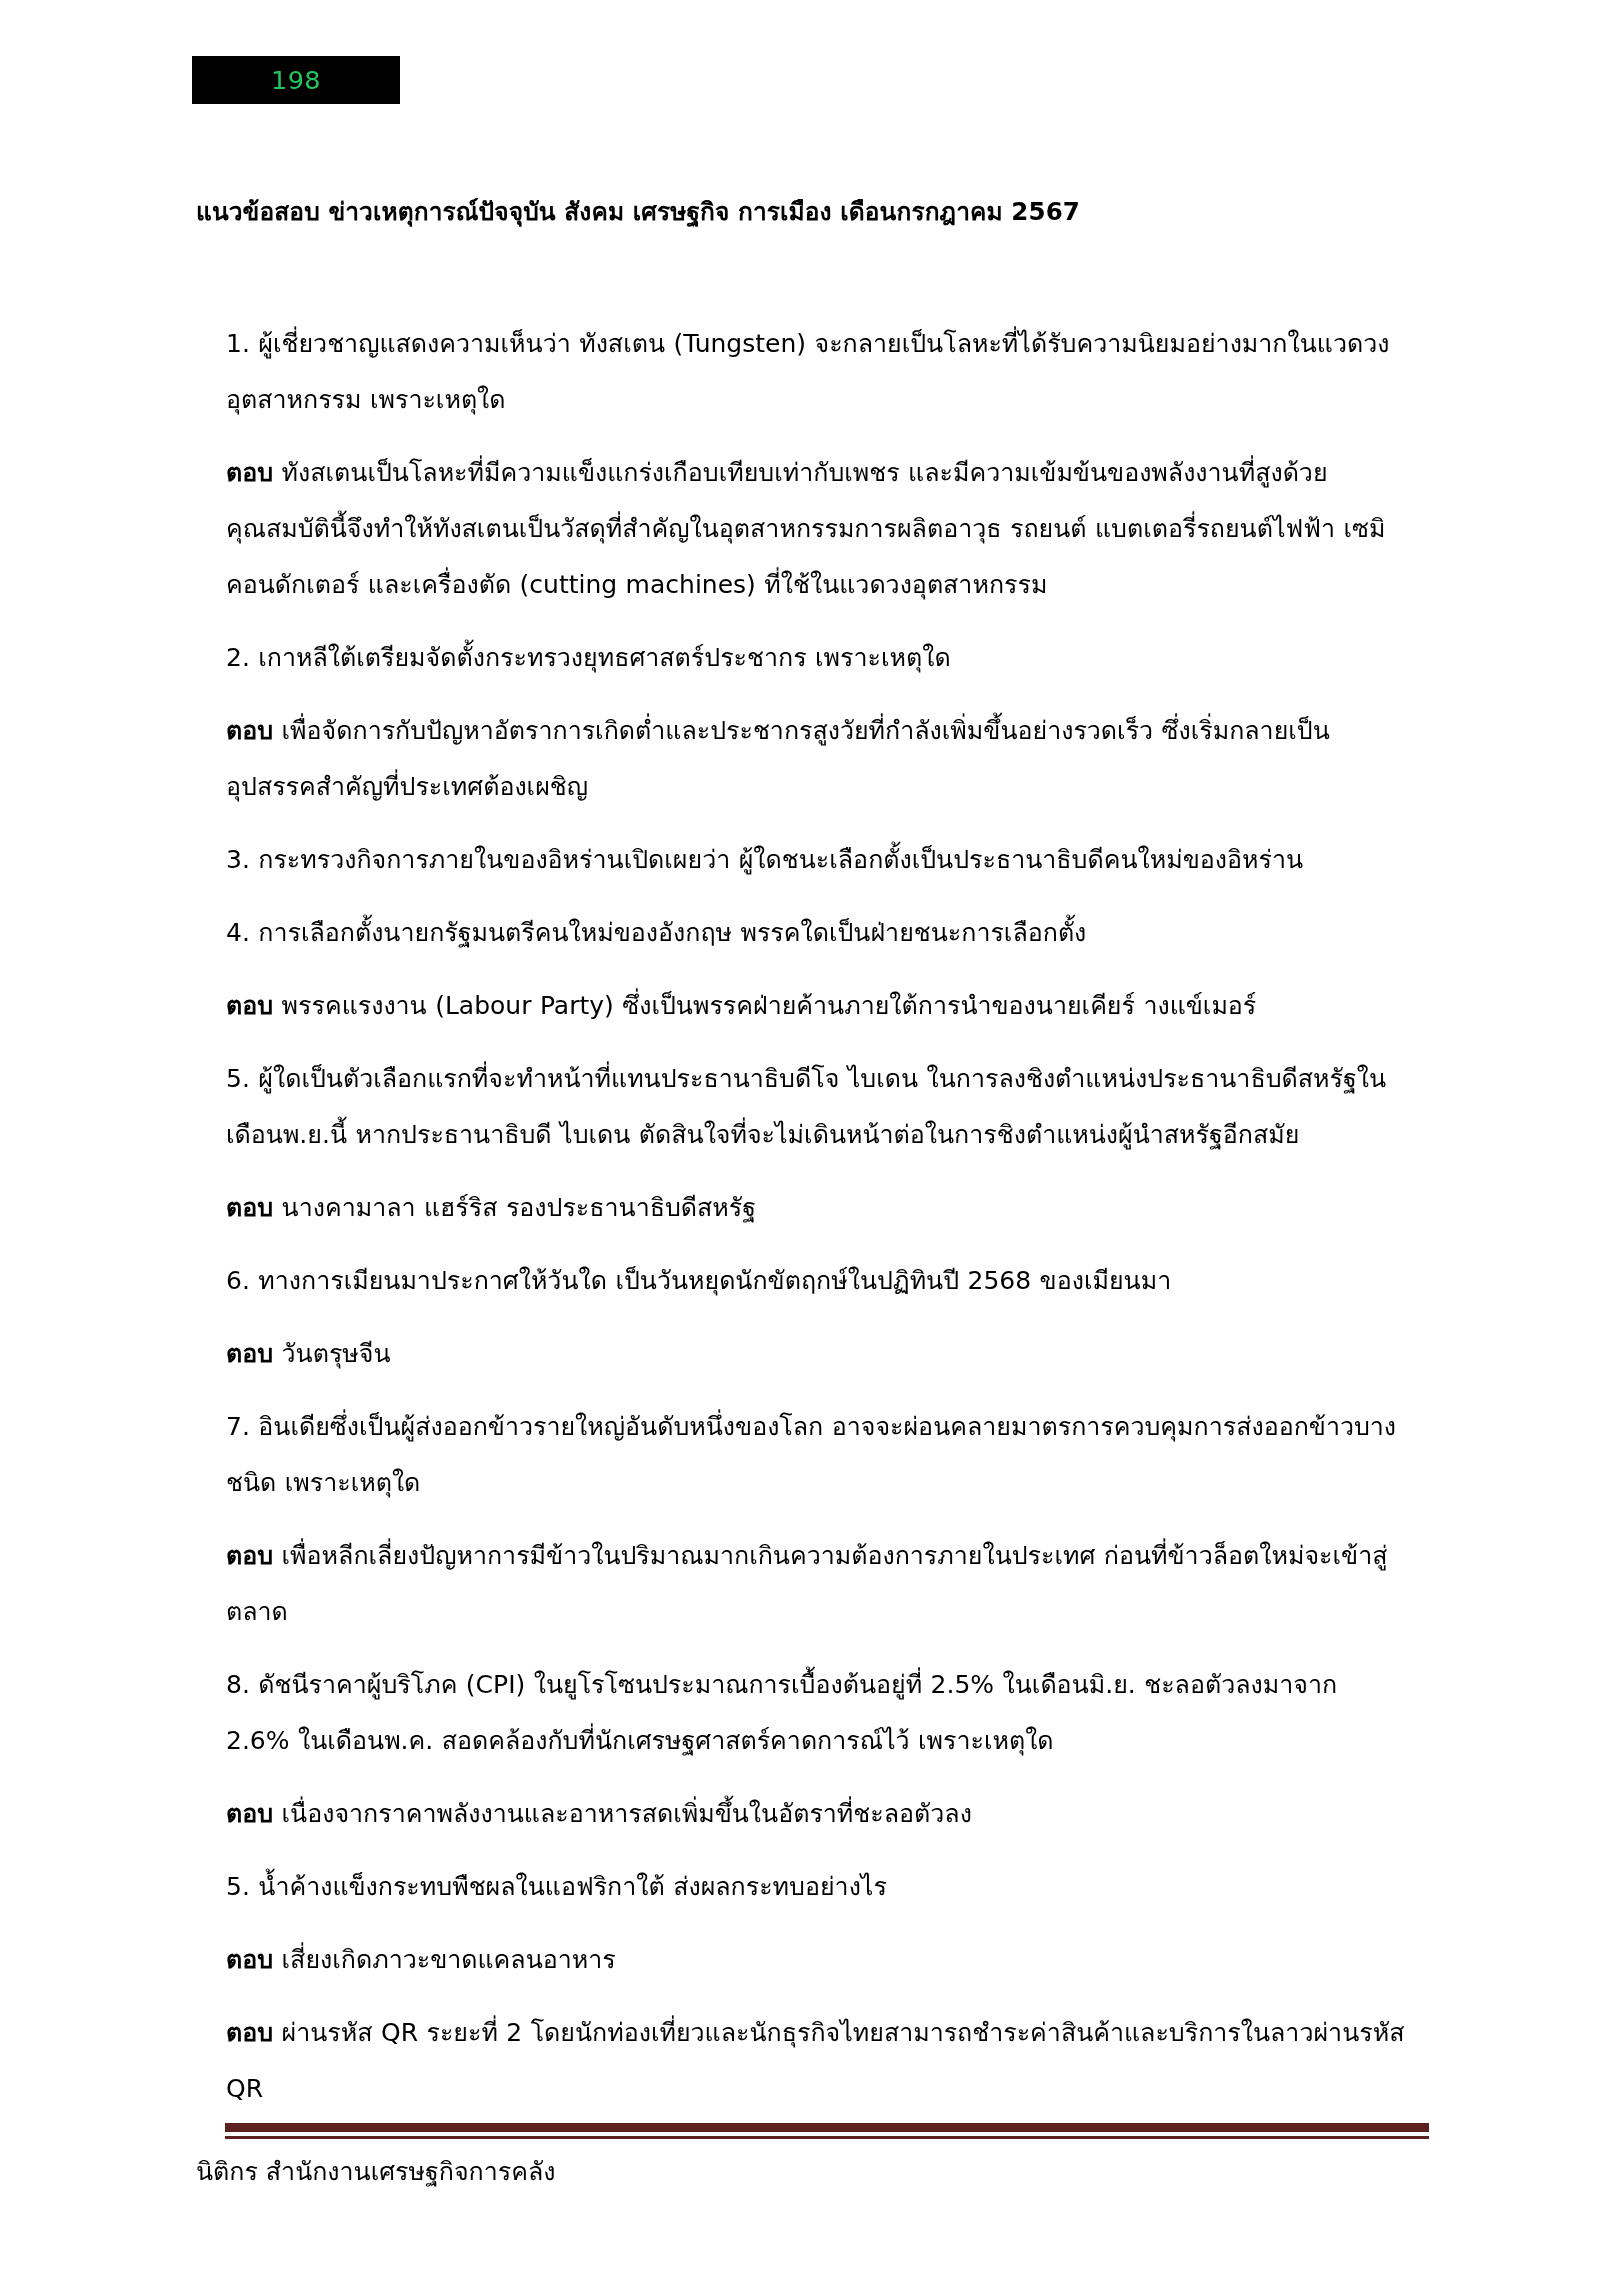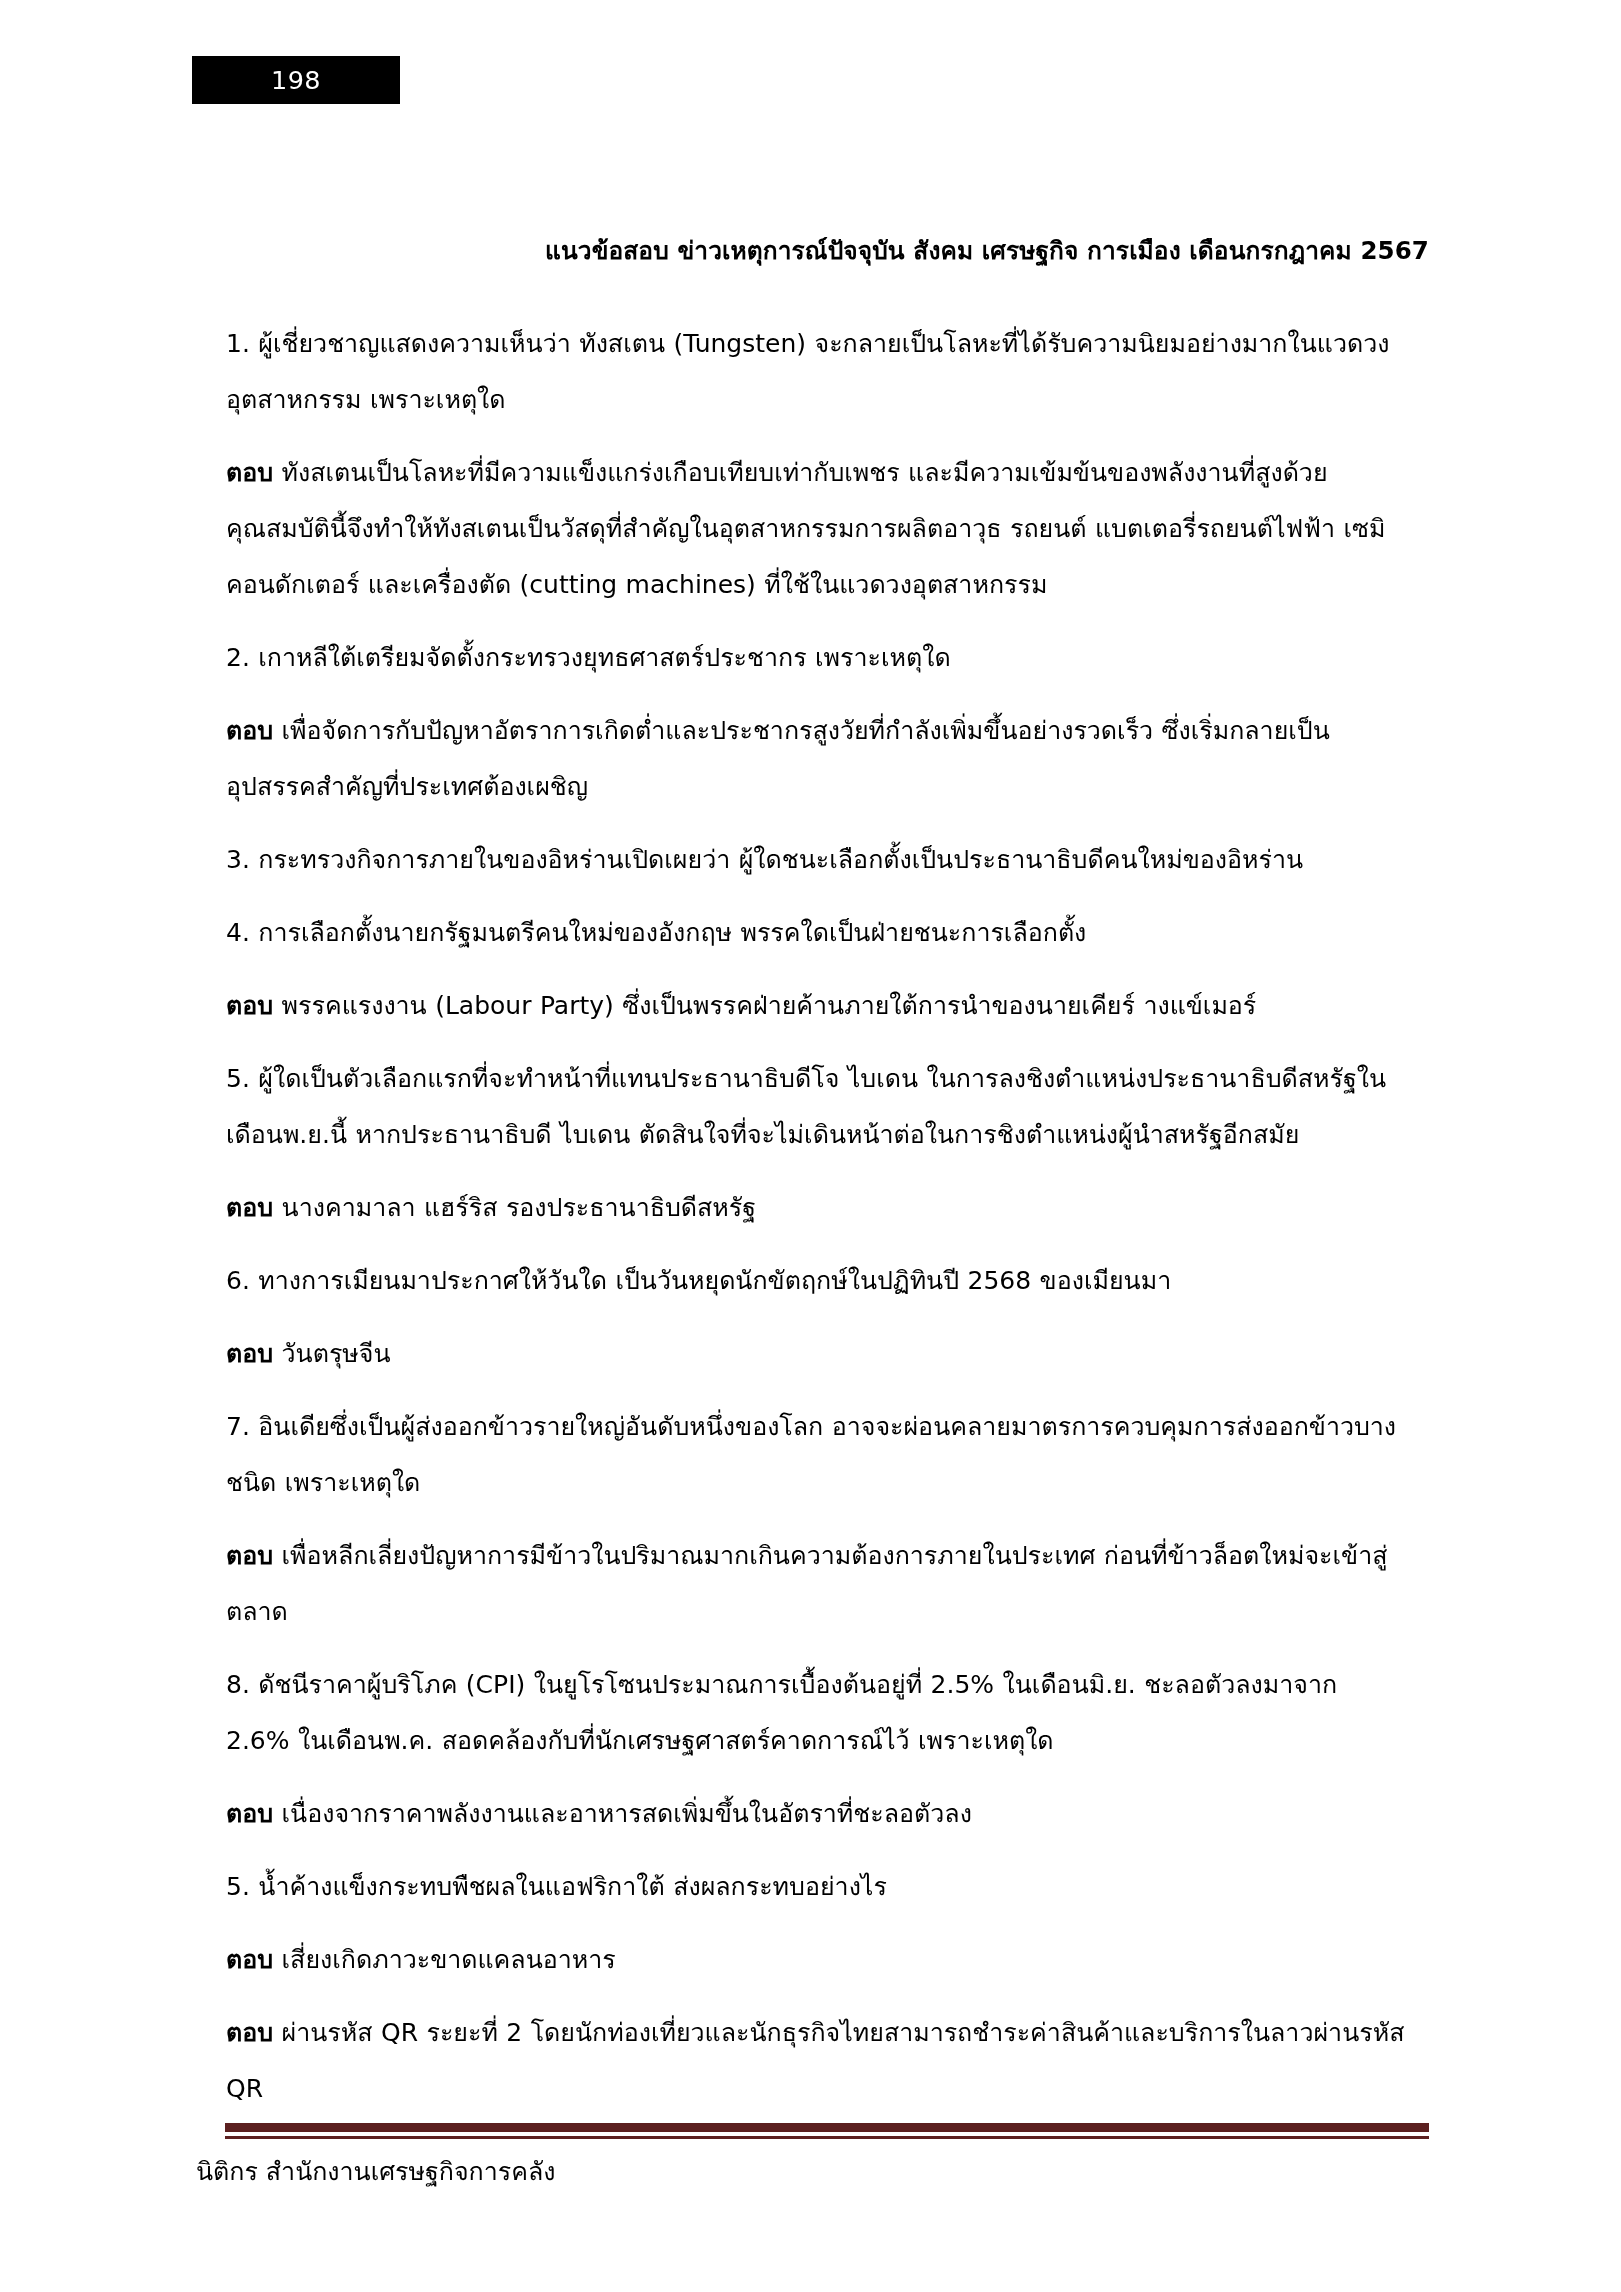--- a/index.html
+++ b/index.html
@@ -21,38 +21,37 @@
   }
 
   
   .page-number-banner {
     position: absolute;
     left: 192px;
     top: 56px;
     width: 208px;
     height: 48px;
     background: #000000;
-    color: #ffffff;
+    color: #22c55e;
     font-size: 25.5px;
     line-height: 48px;
     text-align: center;
     letter-spacing: 0.5px;
   }
 
   
   .doc-title {
     position: absolute;
     left: 196px;
     top: 192px;
     width: 1233px;
-    text-align: right;
+    text-align: left;
     font-weight: bold;
     font-size: 24.5px;
     letter-spacing: 0.1px;
-    margin-top: 39px;
   }
 
   
   .body-block {
     position: absolute;
     left: 209px;
     top: 299px;
     width: 1215px;
   }
   .para {

